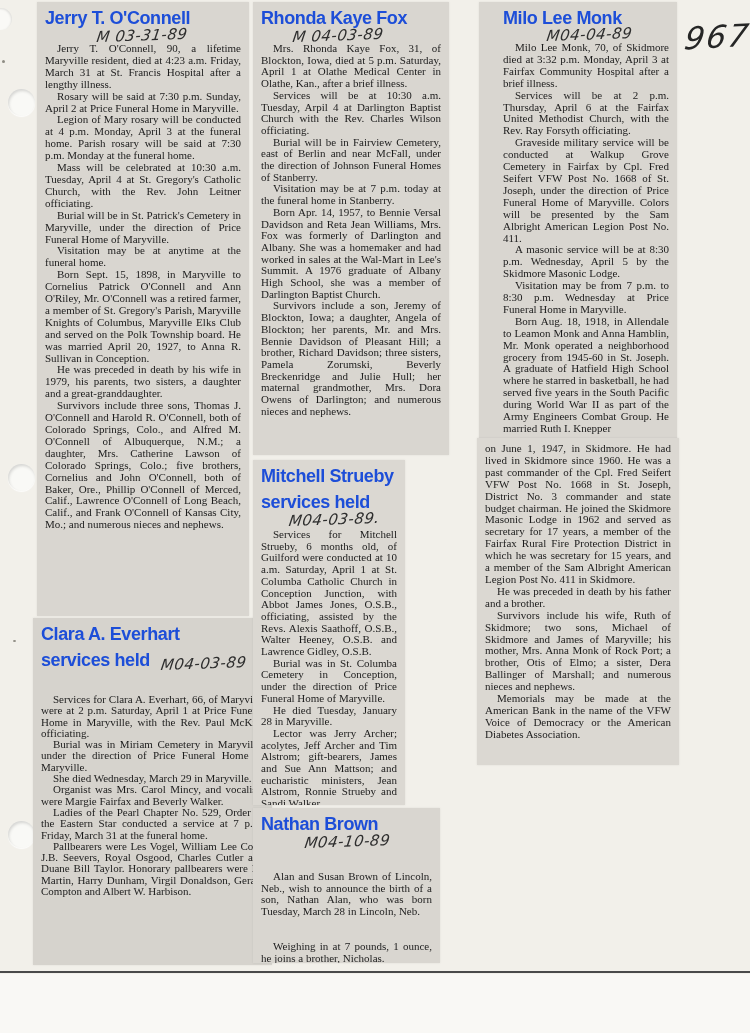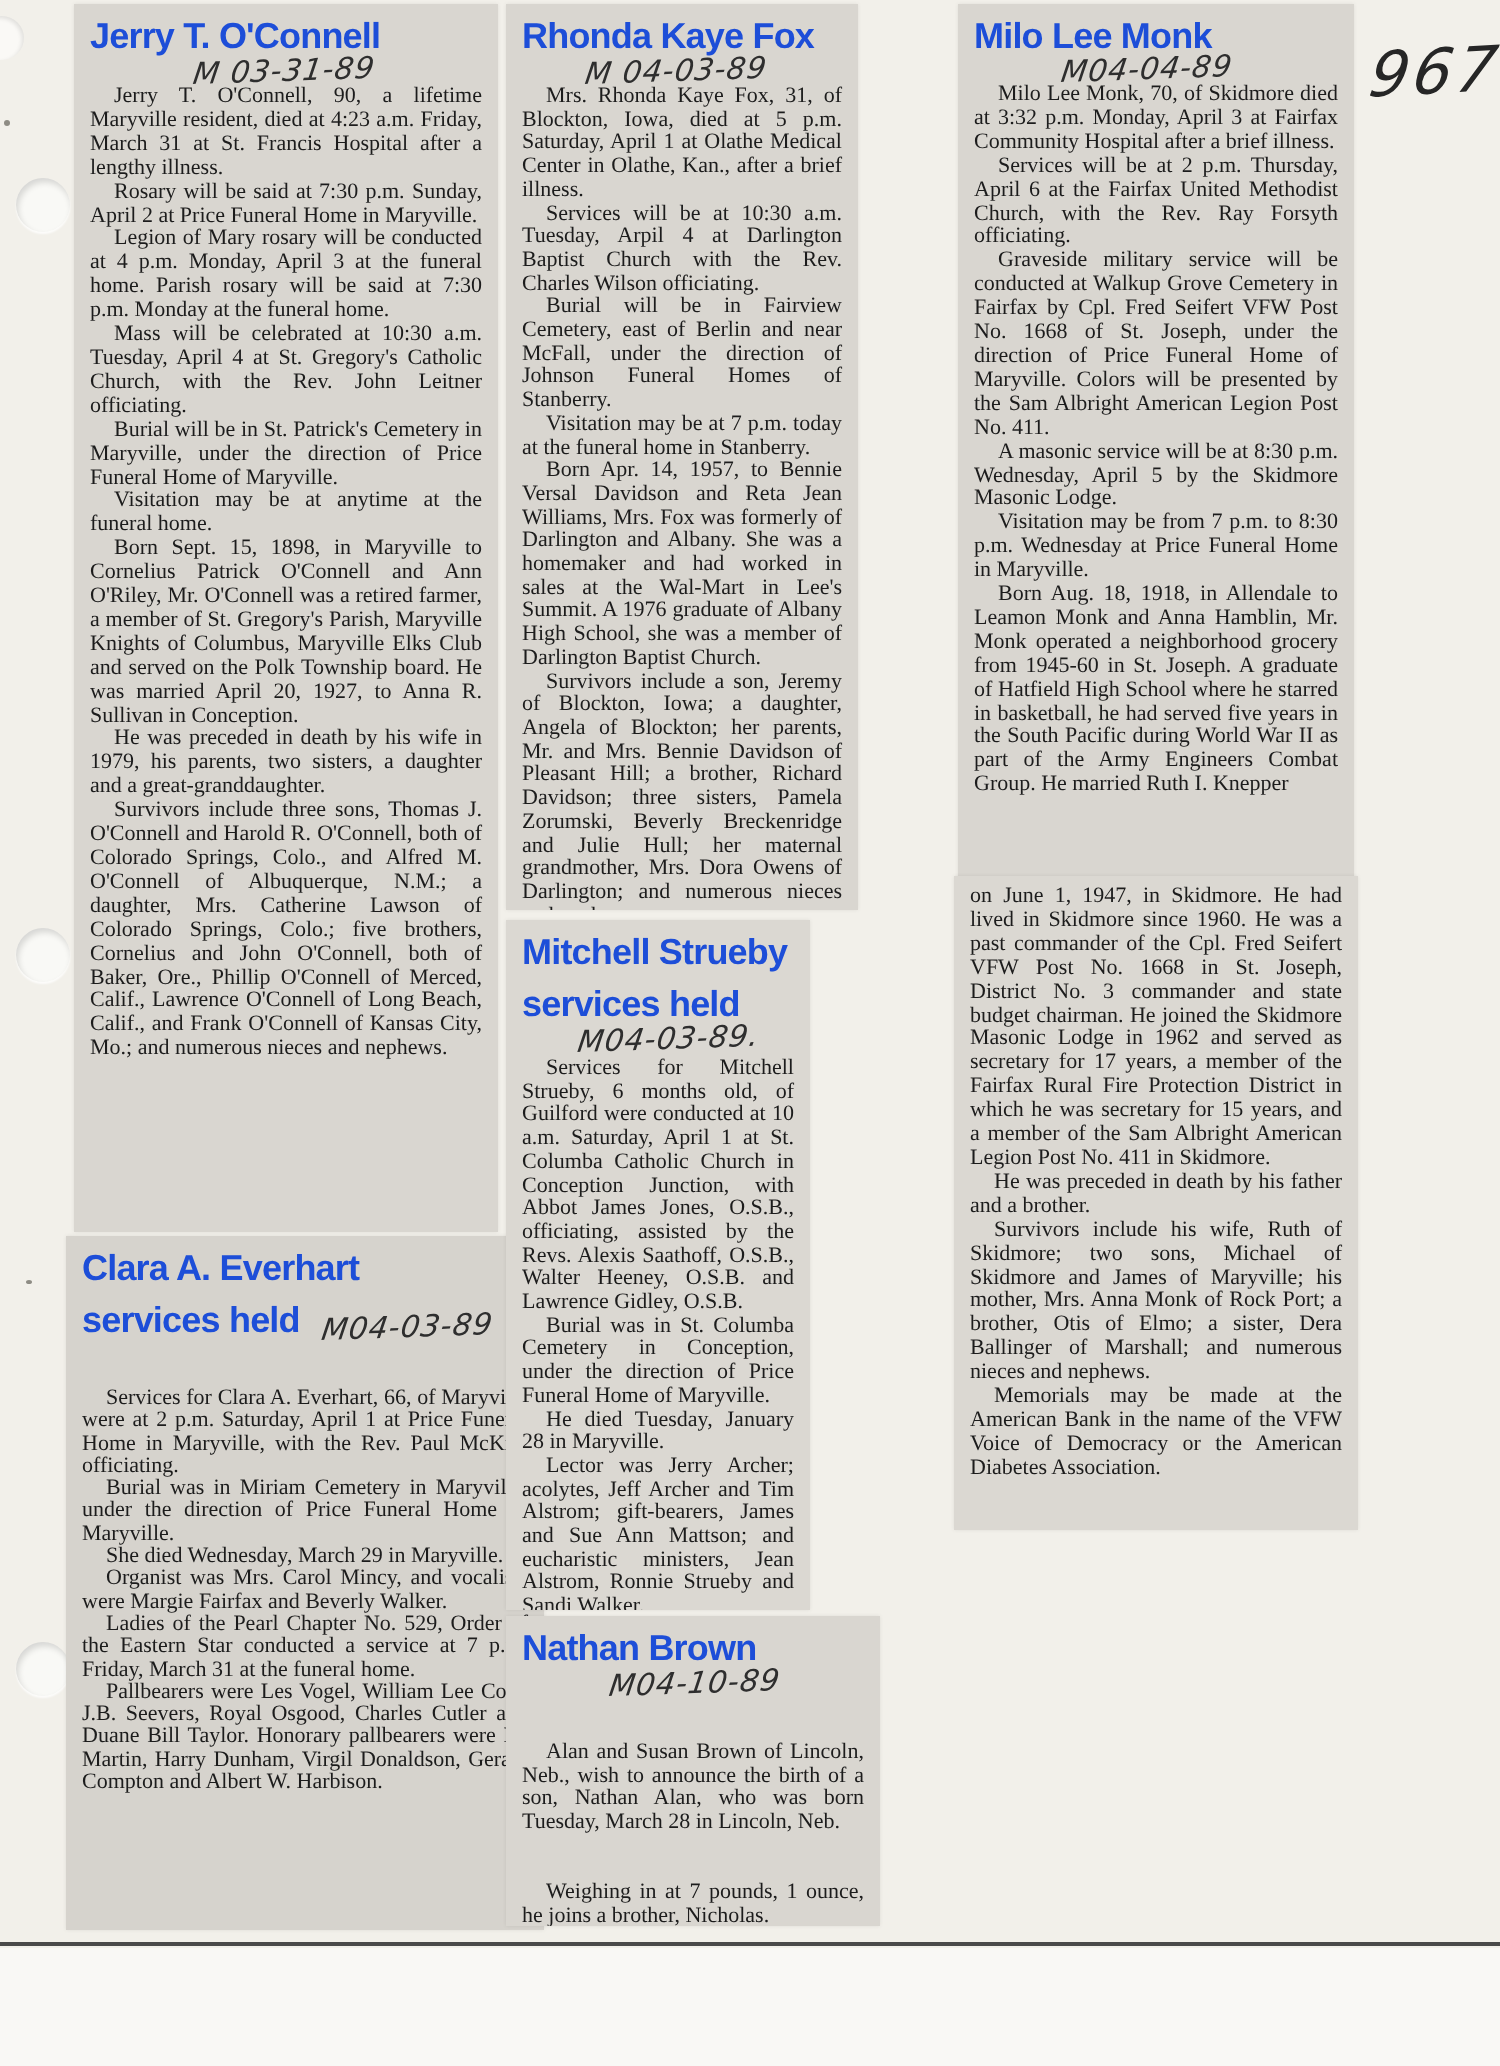--- a/index.html
+++ b/index.html
@@ -94,21 +94,21 @@
     <div class="body" style="margin-top:21px;">
         <p>Services for Clara A. Everhart, 66, of Maryville were at 2 p.m. Saturday, April 1 at Price Funeral Home in Maryville, with the Rev. Paul McKim officiating.</p>
         <p>Burial was in Miriam Cemetery in Maryville, under the direction of Price Funeral Home of Maryville.</p>
         <p>She died Wednesday, March 29 in Maryville.</p>
         <p>Organist was Mrs. Carol Mincy, and vocalists were Margie Fairfax and Beverly Walker.</p>
         <p>Ladies of the Pearl Chapter No. 529, Order of the Eastern Star conducted a service at 7 p.m. Friday, March 31 at the funeral home.</p>
         <p>Pallbearers were Les Vogel, William Lee Cole, J.B. Seevers, Royal Osgood, Charles Cutler and Duane Bill Taylor. Honorary pallbearers were Ed Martin, Harry Dunham, Virgil Donaldson, Gerald Compton and Albert W. Harbison.</p>
       </div>
   </article>
 
-  <article class="clip clip-rhonda" style="left:253px;top:2px;width:176px;height:453px;">
+  <article class="clip clip-rhonda" style="left:253px;top:2px;width:196px;height:453px;">
     <h2 class="head">Rhonda Kaye Fox</h2>
     <span class="hw hw-flow">M 04-03-89</span>
     <div class="body">
         <p>Mrs. Rhonda Kaye Fox, 31, of Blockton, Iowa, died at 5 p.m. Saturday, April 1 at Olathe Medical Center in Olathe, Kan., after a brief illness.</p>
         <p>Services will be at 10:30 a.m. Tuesday, Arpil 4 at Darlington Baptist Church with the Rev. Charles Wilson officiating.</p>
         <p>Burial will be in Fairview Cemetery, east of Berlin and near McFall, under the direction of Johnson Funeral Homes of Stanberry.</p>
         <p>Visitation may be at 7 p.m. today at the funeral home in Stanberry.</p>
         <p>Born Apr. 14, 1957, to Bennie Versal Davidson and Reta Jean Williams, Mrs. Fox was formerly of Darlington and Albany. She was a homemaker and had worked in sales at the Wal-Mart in Lee's Summit. A 1976 graduate of Albany High School, she was a member of Darlington Baptist Church.</p>
         <p>Survivors include a son, Jeremy of Blockton, Iowa; a daughter, Angela of Blockton; her parents, Mr. and Mrs. Bennie Davidson of Pleasant Hill; a brother, Richard Davidson; three sisters, Pamela Zorumski, Beverly Breckenridge and Julie Hull; her maternal grandmother, Mrs. Dora Owens of Darlington; and numerous nieces and nephews.</p>
       </div>
@@ -131,21 +131,21 @@
     <h2 class="head">Nathan Brown</h2>
     <span class="hw hw-flow">M04-10-89</span>
     <div class="body">
         <p>Alan and Susan Brown of Lincoln, Neb., wish to announce the birth of a son, Nathan Alan, who was born Tuesday, March 28 in Lincoln, Neb.</p>
         <p>Weighing in at 7 pounds, 1 ounce, he joins a brother, Nicholas.</p>
         <p>Paternal grandparents are Charles and Wanda Brown of Lincoln, Neb.</p>
         <p>Maternal grandparents are Alvin and Mary Inez Reed of Clearmont.</p>
       </div>
   </article>
 
-  <article class="clip clip-milo1" style="left:479px;top:2px;width:198px;height:550px;">
+  <article class="clip clip-milo1" style="left:479px;top:2px;width:198px;height:550px;padding-left:24px;">
     <h2 class="head">Milo Lee Monk</h2>
     <span class="hw hw-flow">M04-04-89</span>
     <div class="body">
         <p>Milo Lee Monk, 70, of Skidmore died at 3:32 p.m. Monday, April 3 at Fairfax Community Hospital after a brief illness.</p>
         <p>Services will be at 2 p.m. Thursday, April 6 at the Fairfax United Methodist Church, with the Rev. Ray Forsyth officiating.</p>
         <p>Graveside military service will be conducted at Walkup Grove Cemetery in Fairfax by Cpl. Fred Seifert VFW Post No. 1668 of St. Joseph, under the direction of Price Funeral Home of Maryville. Colors will be presented by the Sam Albright American Legion Post No. 411.</p>
         <p>A masonic service will be at 8:30 p.m. Wednesday, April 5 by the Skidmore Masonic Lodge.</p>
         <p>Visitation may be from 7 p.m. to 8:30 p.m. Wednesday at Price Funeral Home in Maryville.</p>
         <p>Born Aug. 18, 1918, in Allendale to Leamon Monk and Anna Hamblin, Mr. Monk operated a neighborhood grocery from 1945-60 in St. Joseph. A graduate of Hatfield High School where he starred in basketball, he had served five years in the South Pacific during World War II as part of the Army Engineers Combat Group. He married Ruth I. Knepper</p>
       </div>

